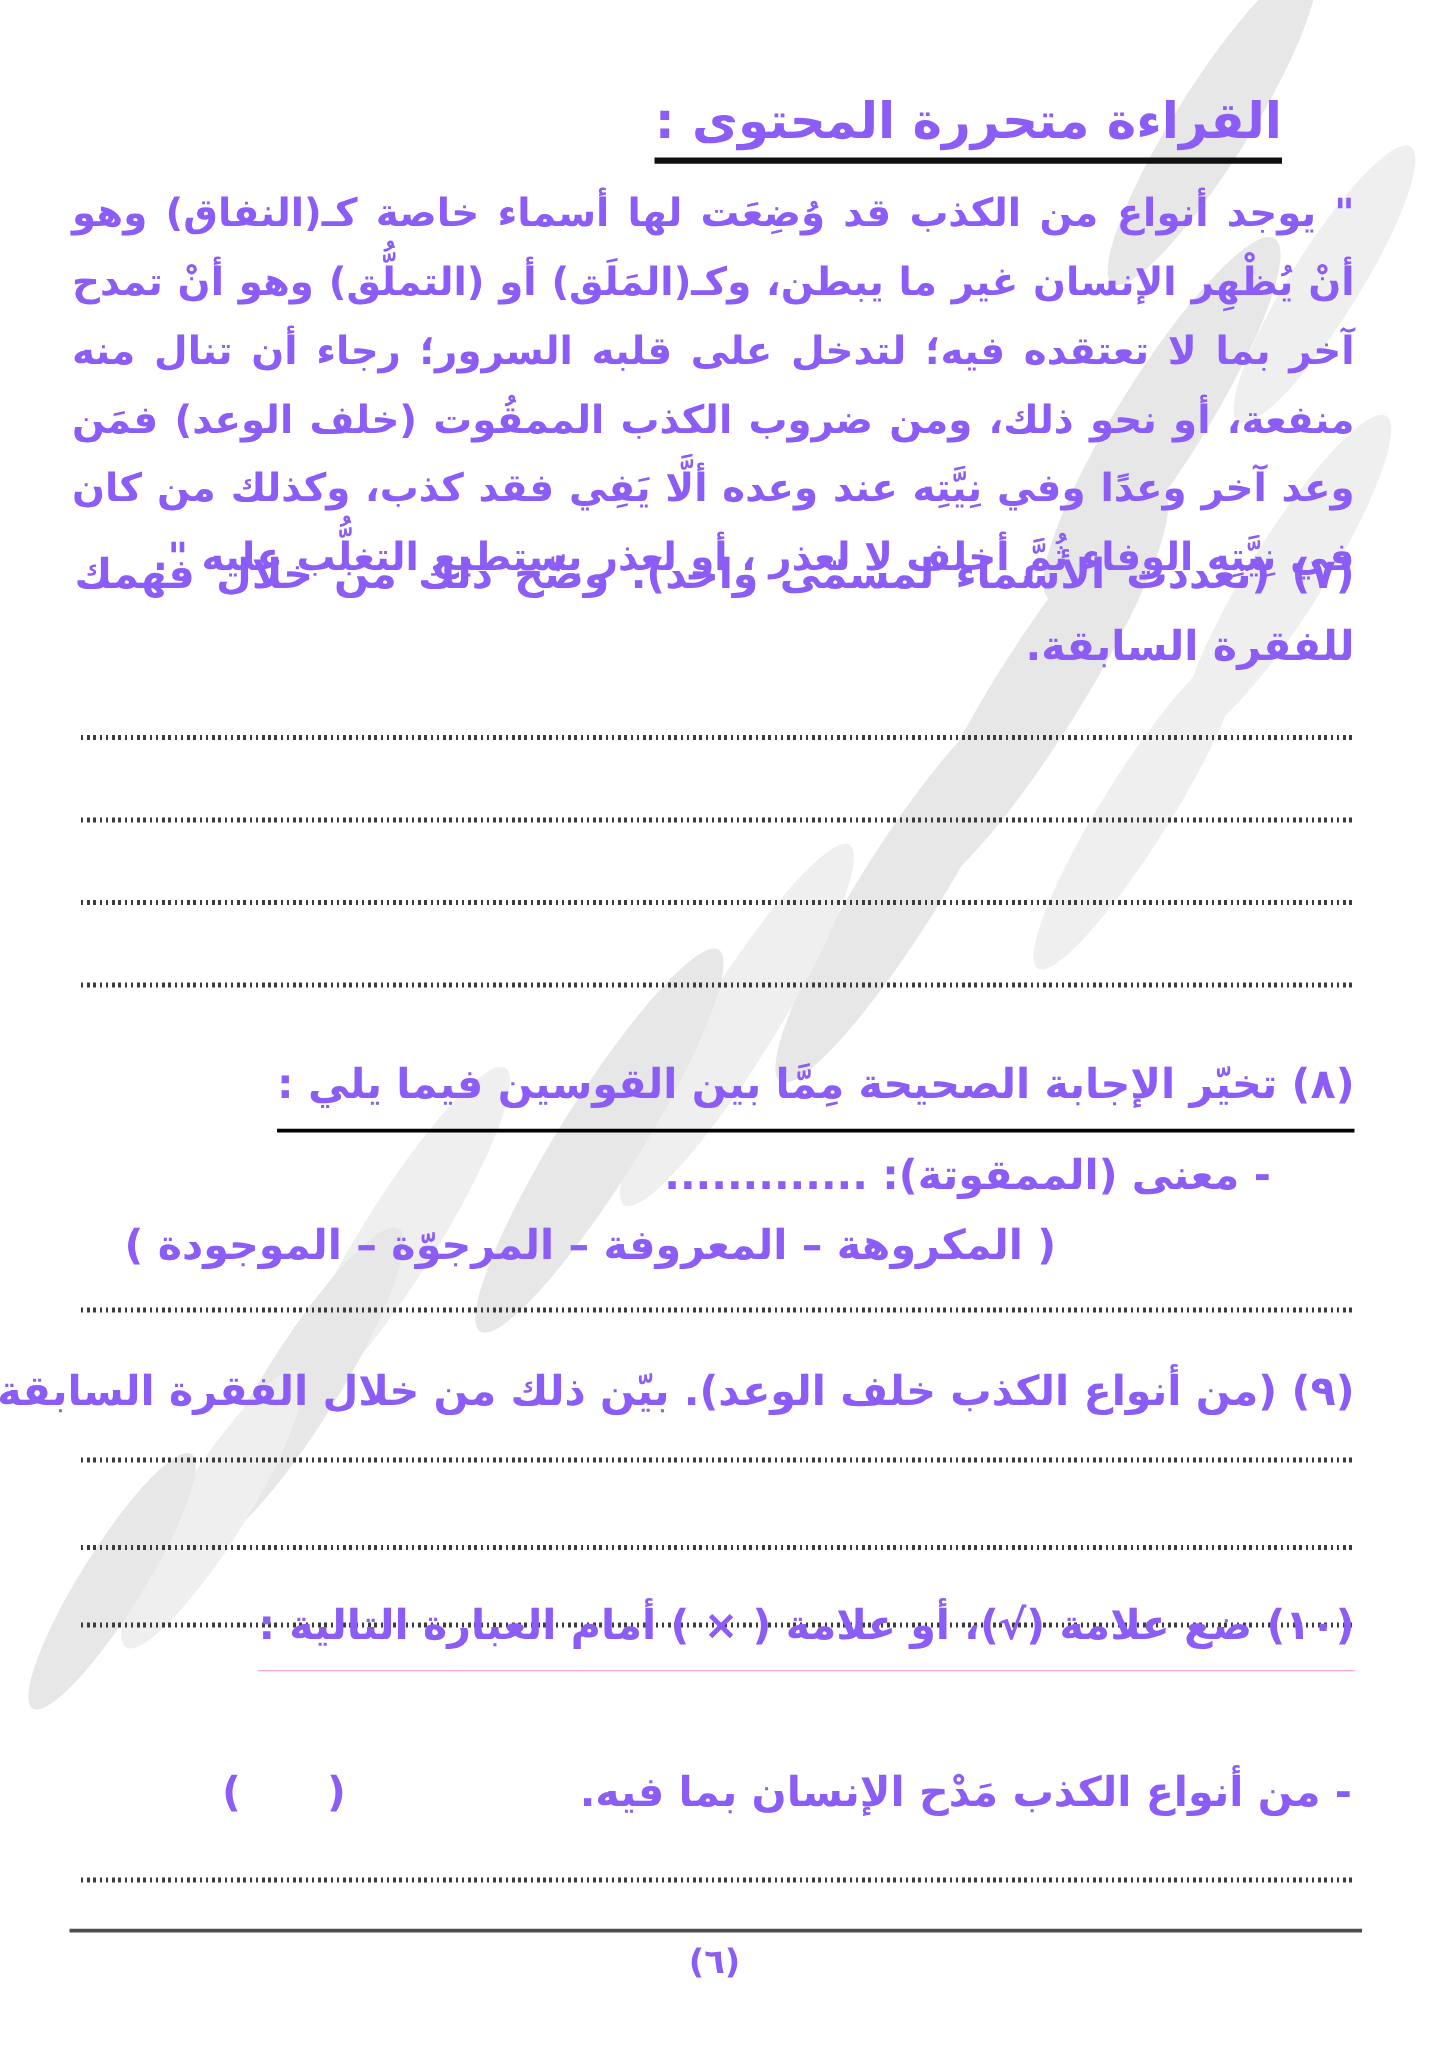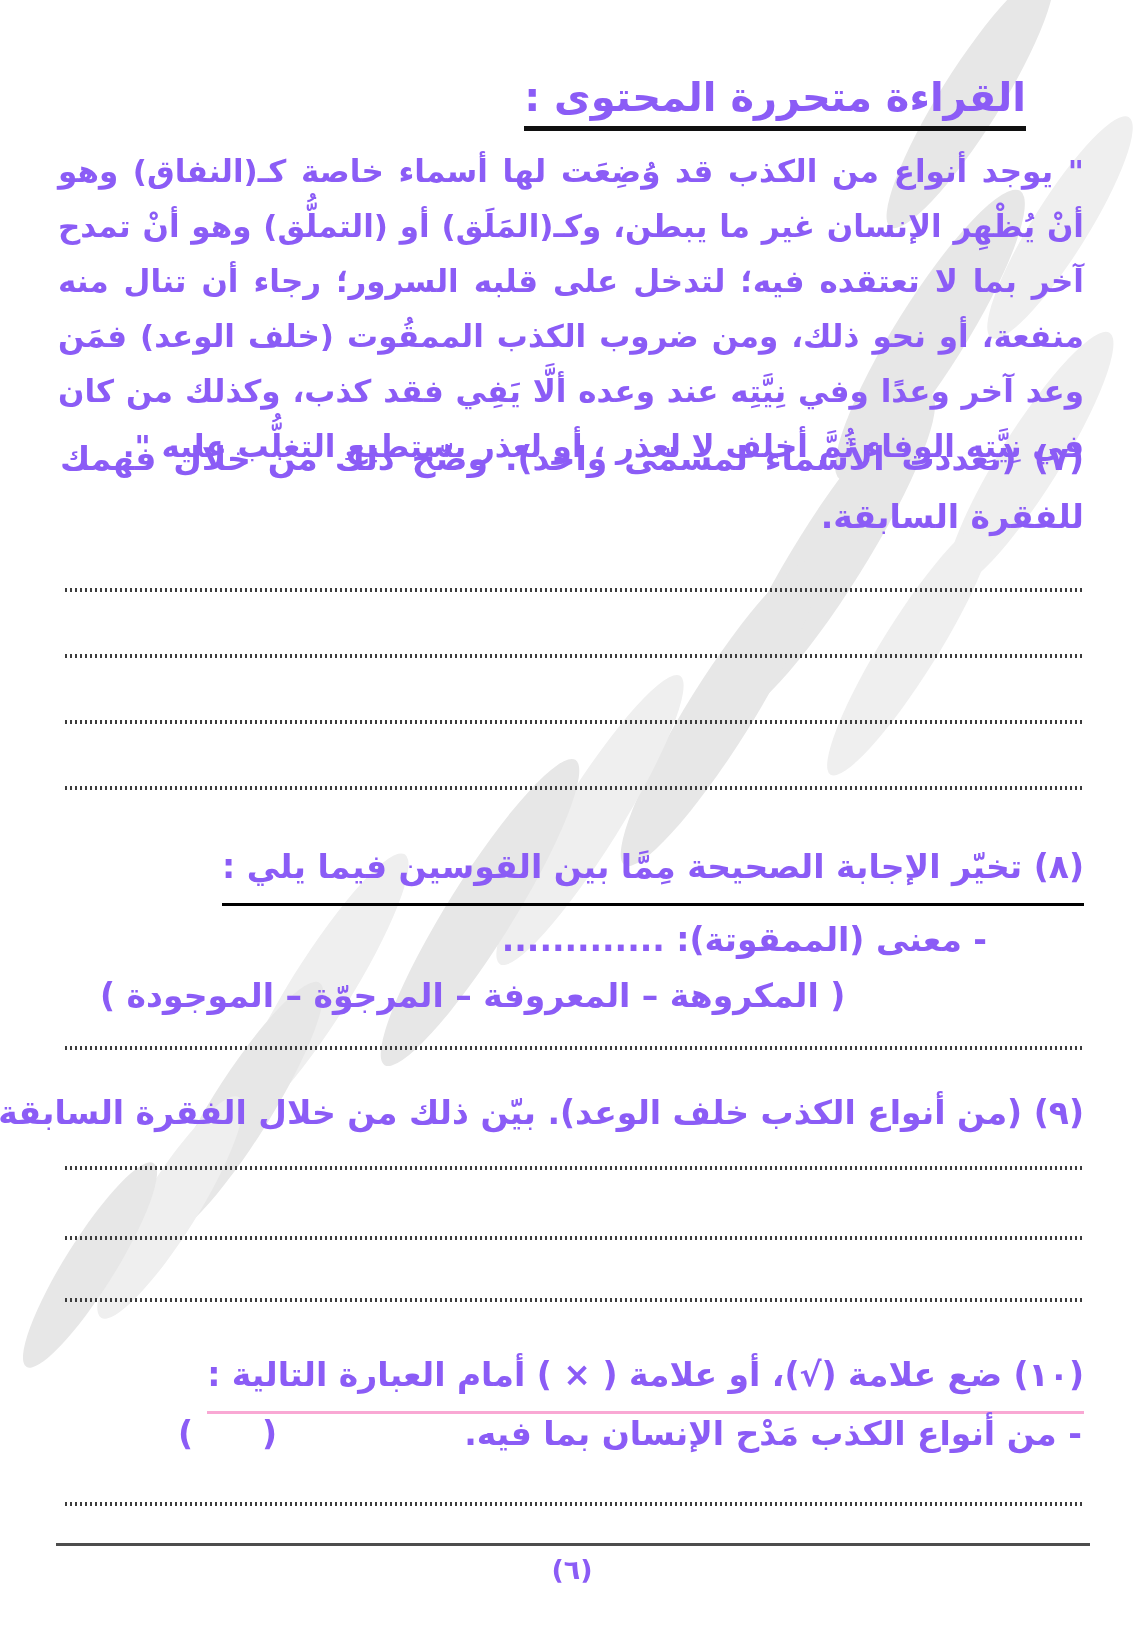--- a/index.html
+++ b/index.html
@@ -34,24 +34,24 @@
     line-height:55px;
     text-align:justify;
   }
   .question{
     position:absolute;right:60px;
     font-size:33px;font-weight:bold;
     line-height:58px;
   }
   .q7{top:430px;left:60px;text-align:justify;}
   .q8-header{top:838px;padding-bottom:7px;border-bottom:3px solid #000000;white-space:nowrap;}
-  .q8-item{position:absolute;top:920px;right:157px;font-size:33px;font-weight:bold;white-space:nowrap;text-align:right;}
+  .q8-item{position:absolute;top:920px;right:127px;font-size:33px;font-weight:bold;white-space:nowrap;text-align:right;}
   .q8-choices{position:absolute;top:976px;left:100px;font-size:33px;font-weight:bold;white-space:nowrap;direction:rtl;}
   .q9{top:1084px;white-space:nowrap;}
-  .q10-header{top:1346px;padding-bottom:7px;border-bottom:3px solid #f9a8d4;white-space:nowrap;}
+  .q10-header{top:1271px;padding-bottom:7px;border-bottom:1px solid #f9a8d4;white-space:nowrap;}
   .q10-statement{position:absolute;top:1414px;right:62px;font-size:33px;font-weight:bold;white-space:nowrap;text-align:center;}
   .answer-brackets{position:absolute;top:1414px;left:178px;font-size:33px;font-weight:bold;white-space:pre;}
   
   .dotted{
     position:absolute;left:62px;right:62px;height:4px;
     background:repeating-linear-gradient(to left,#3c3c3c 0 2px,transparent 2px 5px);
   }
   .d1{top:588px;} .d2{top:654px;} .d3{top:720px;} .d4{top:786px;}
   .d5{top:1046px;} .d6{top:1166px;} .d7{top:1236px;} .d8{top:1298px;}
   .d9{top:1502px;}

